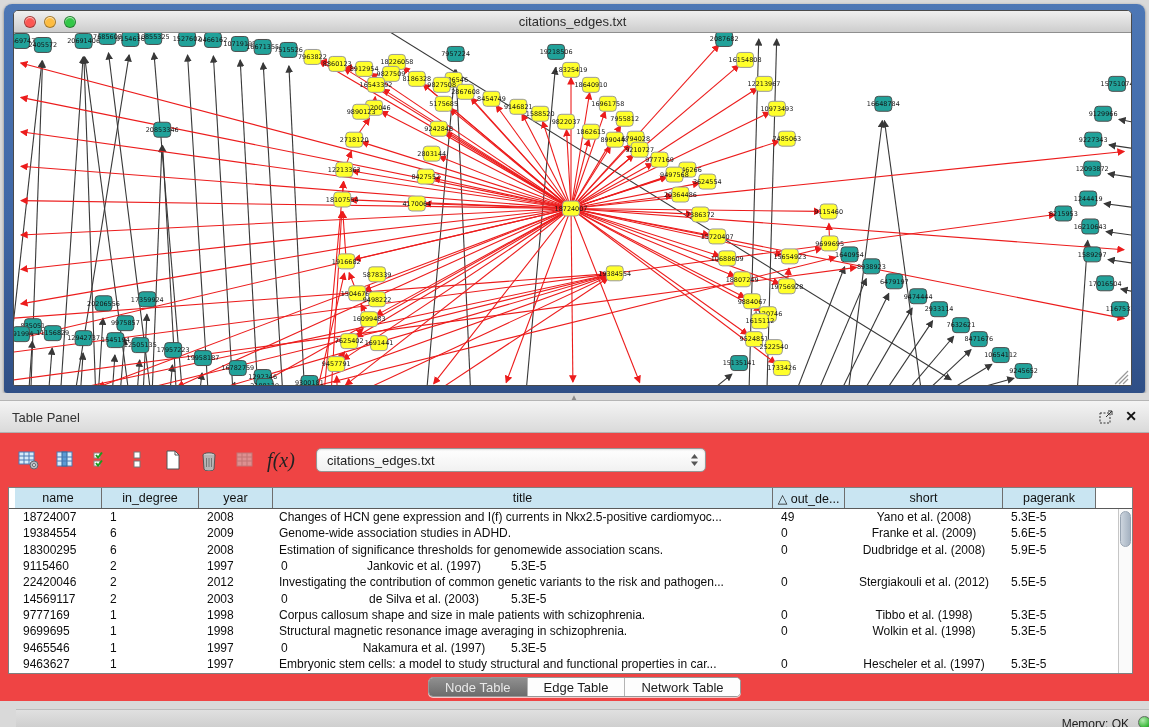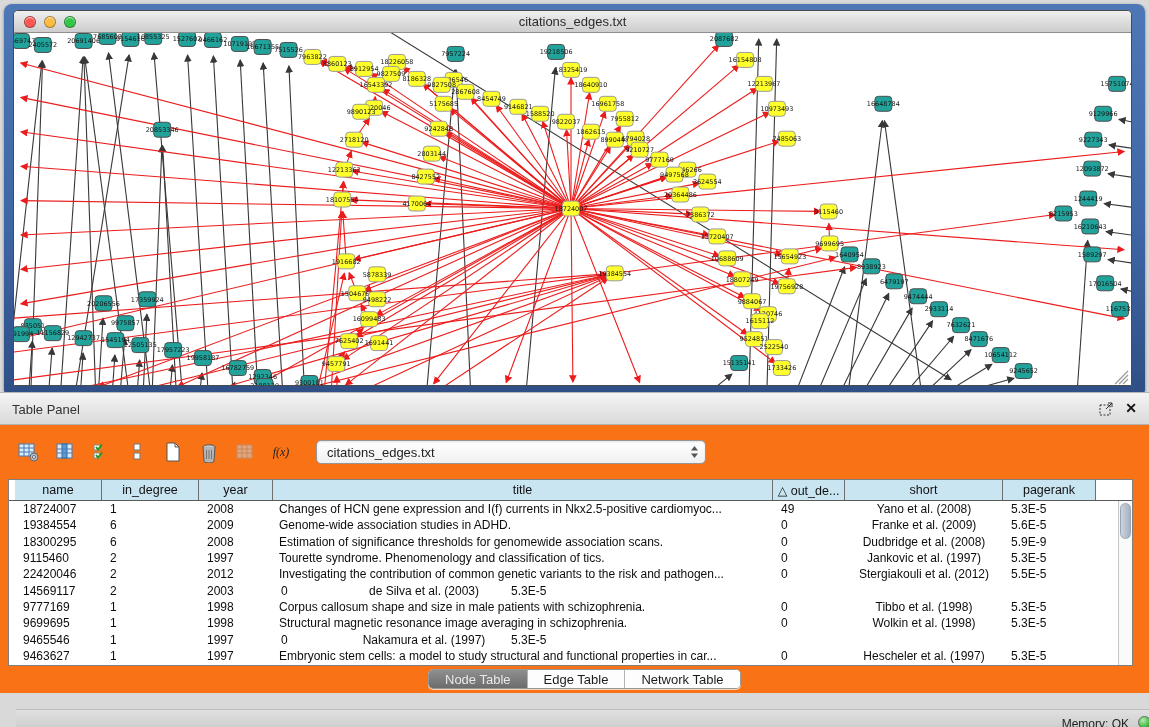--- a/index.html
+++ b/index.html
@@ -27,33 +27,33 @@
   .node-t { fill:var(--teal,#21a29a); stroke:#4d4d4d; stroke-width:1; }
   .node-y { fill:var(--yellow,#ffff2b); stroke:#9a9a9a; stroke-width:1; }
   .nlabel { font-family:"DejaVu Sans",sans-serif; font-size:6.5px; fill:#151515; }
   .grip-line { stroke:#9a9a9a; stroke-width:1.2; }
 
   
   .divider { position:absolute; left:0; top:393px; width:1149px; height:7px; background:#d9d9d9; }
   .divider .grip { position:absolute; left:570px; top:0px; font-size:8px; color:#8a8a8a; }
 
   
-  .table-panel { position:absolute; left:0; top:392px; width:1149px; height:301px;
-    background:#f97316; border-top:1px solid #b5b5b5; }
+  .table-panel { position:absolute; left:0; top:400px; width:1149px; height:301px;
+    background:#ef4444; border-top:1px solid #b5b5b5; }
   .panel-titlebar { position:relative; height:32px;
     background:linear-gradient(180deg,#f4f4f4,#dadada); border-bottom:1px solid #b2b2b2; }
   .panel-titlebar .ptitle { position:absolute; left:12px; top:9px; font-size:13px; color:#333; }
   .float-icon { position:absolute; right:36px; top:9px; width:14px; height:14px; cursor:pointer; }
   .close-icon { position:absolute; right:12px; top:7px; font-size:14px; font-weight:bold; color:#111; cursor:pointer; }
 
   .toolbar { position:absolute; left:14px; top:44px; height:30px; display:flex; align-items:center; }
   .tool-btn { width:30px; height:28px; margin-right:6px; display:flex; align-items:center; justify-content:center;
     background:transparent; border:none; cursor:pointer; }
   .tool-btn.disabled { opacity:.55; }
-  .fx { font-family:"Liberation Serif",serif; font-style:italic; font-size:12px; color:#222; }
+  .fx { font-family:"Liberation Serif",serif; font-style:italic; font-size:20px; color:#222; }
   .combo { position:relative; margin-left:14px; width:390px; height:24px; border:1px solid #969696;
     border-radius:5px; background:linear-gradient(180deg,#ffffff,#f1f1f1);
     box-shadow:inset 0 1px 2px rgba(0,0,0,.12); font-size:13px; color:#222;
     display:flex; align-items:center; padding:0 22px 0 10px; cursor:pointer; }
   .combo .stepper { position:absolute; right:6px; top:4px; }
 
   
   .table-container { position:absolute; left:8px; top:86px; width:1125px; height:187px;
     border:1px solid #7f7f7f; background:#fff; }
   .thead { display:flex; height:21px; background:#fff; border-bottom:1px solid #5a5a5a; }
@@ -629,28 +629,27 @@
             <div class="td c-pagerank" style="width: 93px;">5.6E-5</div>
           </div>
           <div class="tr">
             <div style="width: 6px;"></div>
             <div class="td c-name" style="width: 87px;">18300295</div>
             <div class="td c-indegree" style="width: 97px;">6</div>
             <div class="td c-year" style="width: 74px;">2008</div>
             <div class="td c-title" style="width: 500px;">Estimation of significance thresholds for genomewide association scans.</div>
             <div class="td c-outdegree" style="width: 72px;">0</div>
             <div class="td c-short" style="width: 158px;">Dudbridge et al. (2008)</div>
-            <div class="td c-pagerank" style="width: 93px;">5.9E-9</div>
+            <div class="td c-pagerank" style="width: 93px;">5.9E-5</div>
           </div>
           <div class="tr">
             <div style="width: 6px;"></div>
             <div class="td c-name" style="width: 87px;">9115460</div>
             <div class="td c-indegree" style="width: 97px;">2</div>
             <div class="td c-year" style="width: 74px;">1997</div>
-            <div class="td c-title" style="width: 500px;">Tourette syndrome. Phenomenology and classification of tics.</div>
             <div class="td c-outdegree" style="width: 72px;">0</div>
             <div class="td c-short" style="width: 158px;">Jankovic et al. (1997)</div>
             <div class="td c-pagerank" style="width: 93px;">5.3E-5</div>
           </div>
           <div class="tr">
             <div style="width: 6px;"></div>
             <div class="td c-name" style="width: 87px;">22420046</div>
             <div class="td c-indegree" style="width: 97px;">2</div>
             <div class="td c-year" style="width: 74px;">2012</div>
             <div class="td c-title" style="width: 500px;">Investigating the contribution of common genetic variants to the risk and pathogen...</div>

